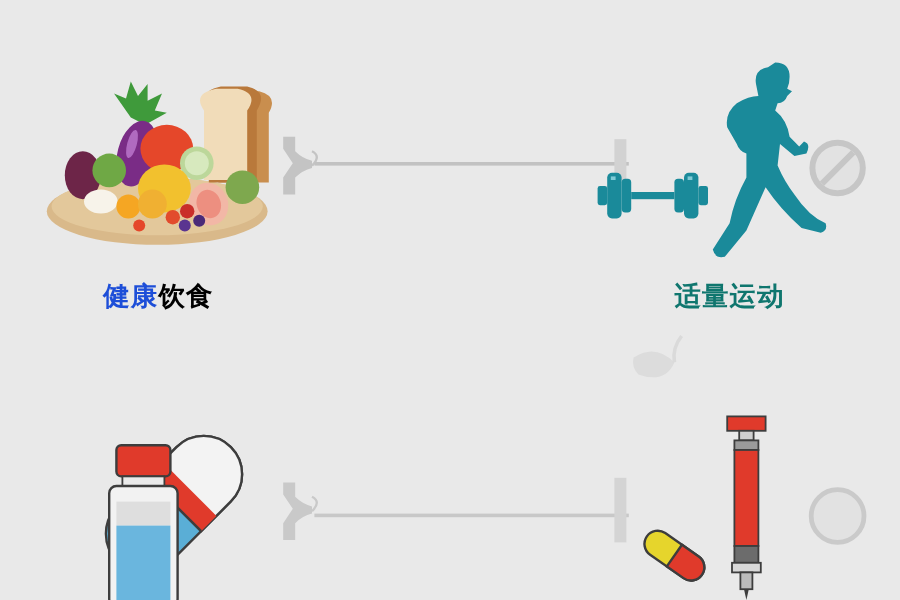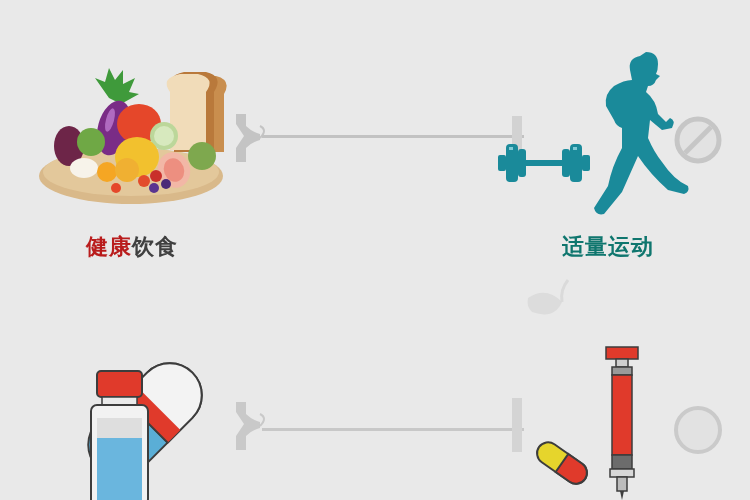--- a/index.html
+++ b/index.html
@@ -65,21 +65,21 @@
 
     <circle cx="110" cy="123" r="6" fill="#e24b2c"></circle>
     <circle cx="122" cy="118" r="6" fill="#c92f2a"></circle>
     <circle cx="132" cy="126" r="5" fill="#4b2a78"></circle>
     <circle cx="120" cy="130" r="5" fill="#5a3490"></circle>
     <circle cx="82" cy="130" r="5" fill="#e5472a"></circle>
   </svg>
 </div>
 
 <div class="label" style="left:86px; top:232px;">
-  <span style="color:#b91c1c;">健康</span><span style="color:#404040;">饮食</span>
+  <span style="color:#1d4ed8;">健康</span><span style="color:#000000;">饮食</span>
 </div>
 
 <div class="abs" style="left:232px; top:110px; width:300px; height:60px;">
   <svg width="300" height="60" viewBox="0 0 300 60">
     <path d="M4 4 h10 v12 q6 6 14 8 v6 q-8 2 -14 8 v14 h-10 v-14 l8 -12 l-8 -12z" fill="#c4c4c4"></path>
     <path d="M28 16 q8 4 0 12" stroke="#c4c4c4" stroke-width="2" fill="none"></path>
     <rect x="30" y="25" width="262" height="3" fill="#c2c2c2"></rect>
     <rect x="280" y="6" width="10" height="34" fill="#d2d2d2"></rect>
   </svg>
 </div>

